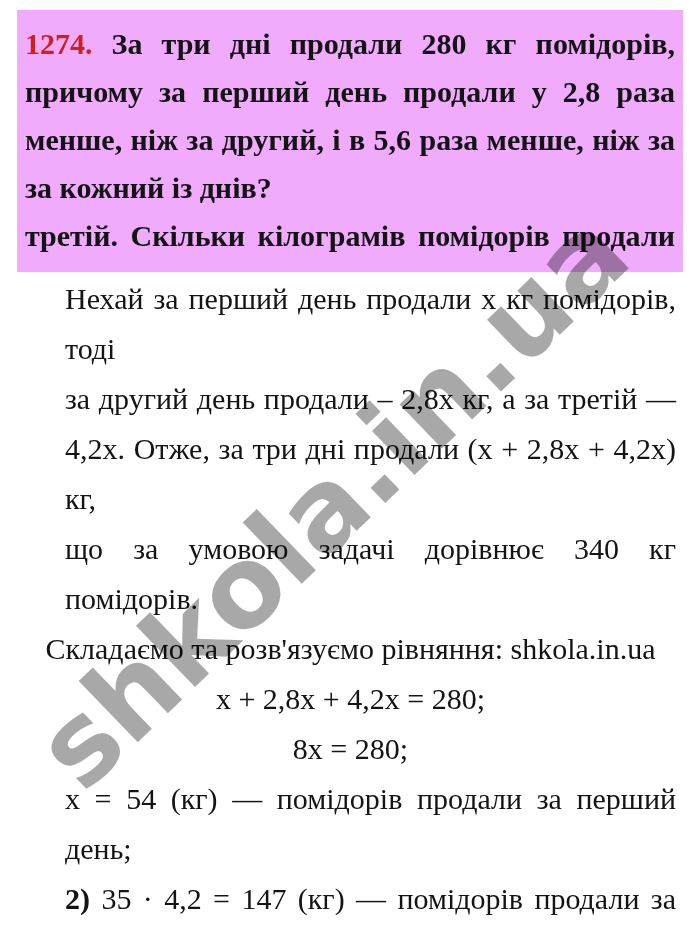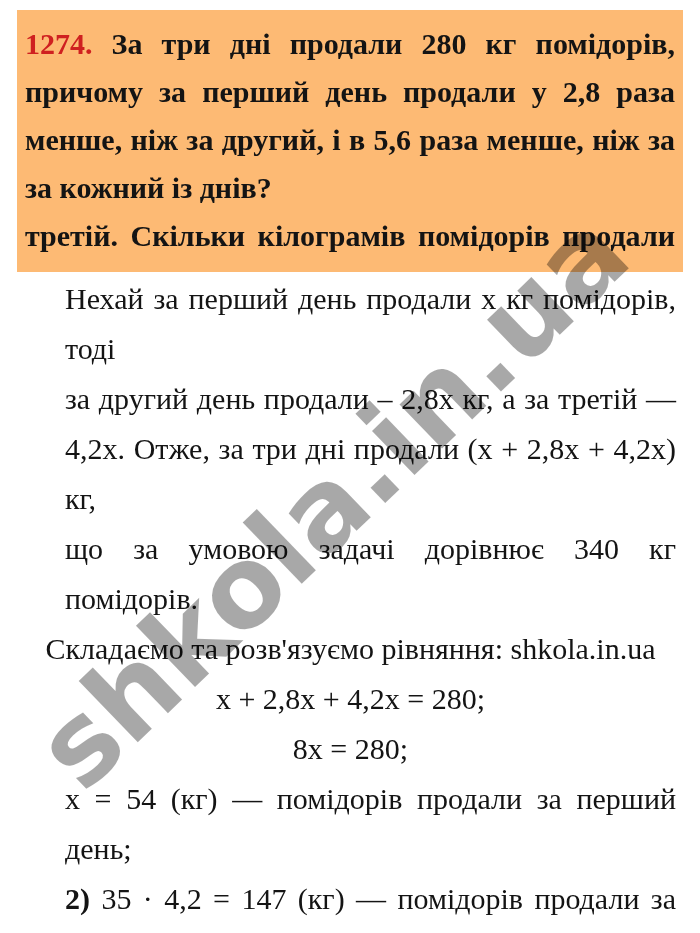--- a/index.html
+++ b/index.html
@@ -12,21 +12,21 @@
     background: #ffffff;
     overflow: hidden;
     position: relative;
     font-family: "Liberation Serif", serif;
     color: #141414;
   }
 
   
   .problem-box {
     margin: 10px 17px 0 17px;
-    background: #fdba74;
+    background: #f0abfc;
     padding: 10px 8px 12px 8px;
     font-weight: bold;
     font-size: 30px;
     line-height: 48px;
     text-align: justify;
   }
   .problem-line { text-align: justify; }
   .problem-line.jl { text-align-last: justify; }
   .problem-number { color: #cf2020; }
 

